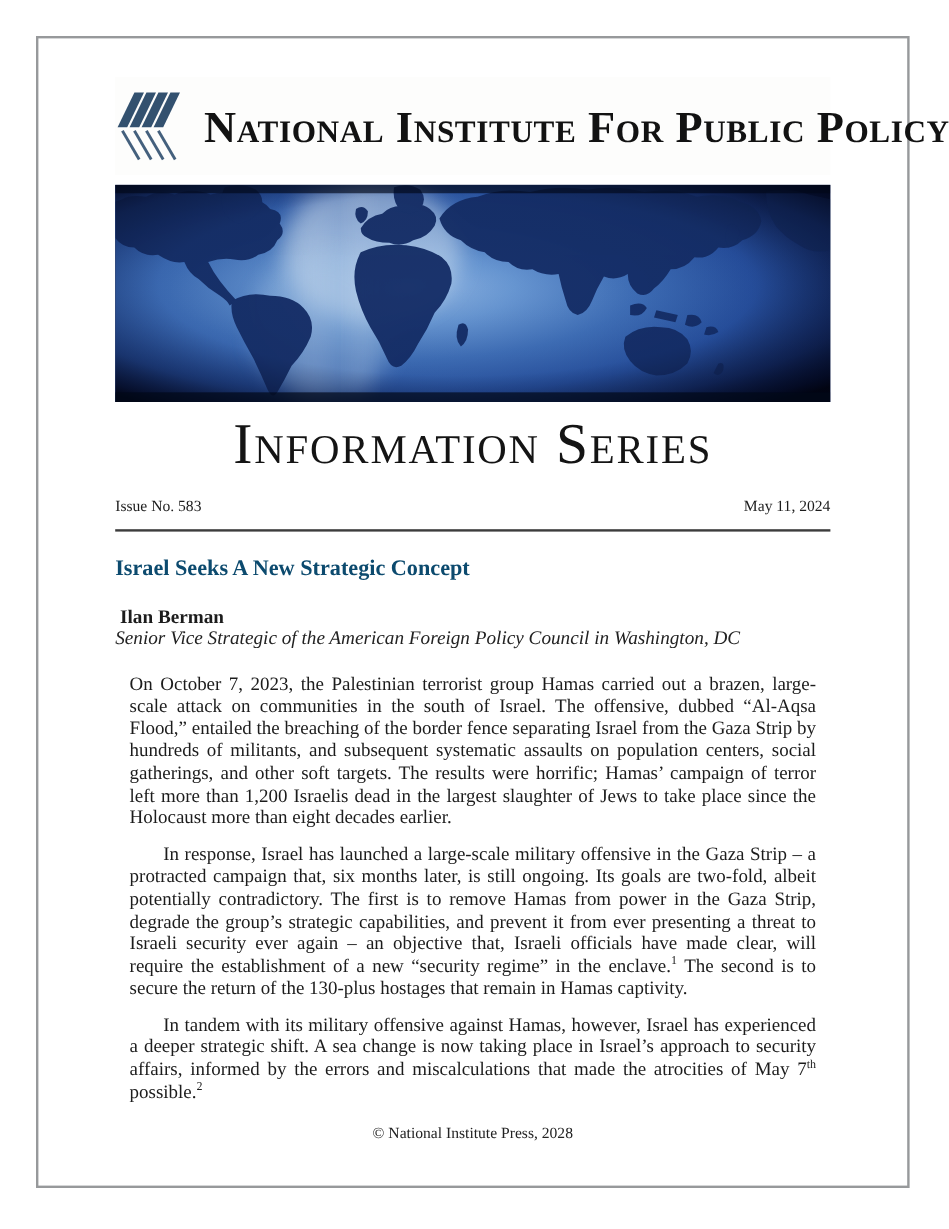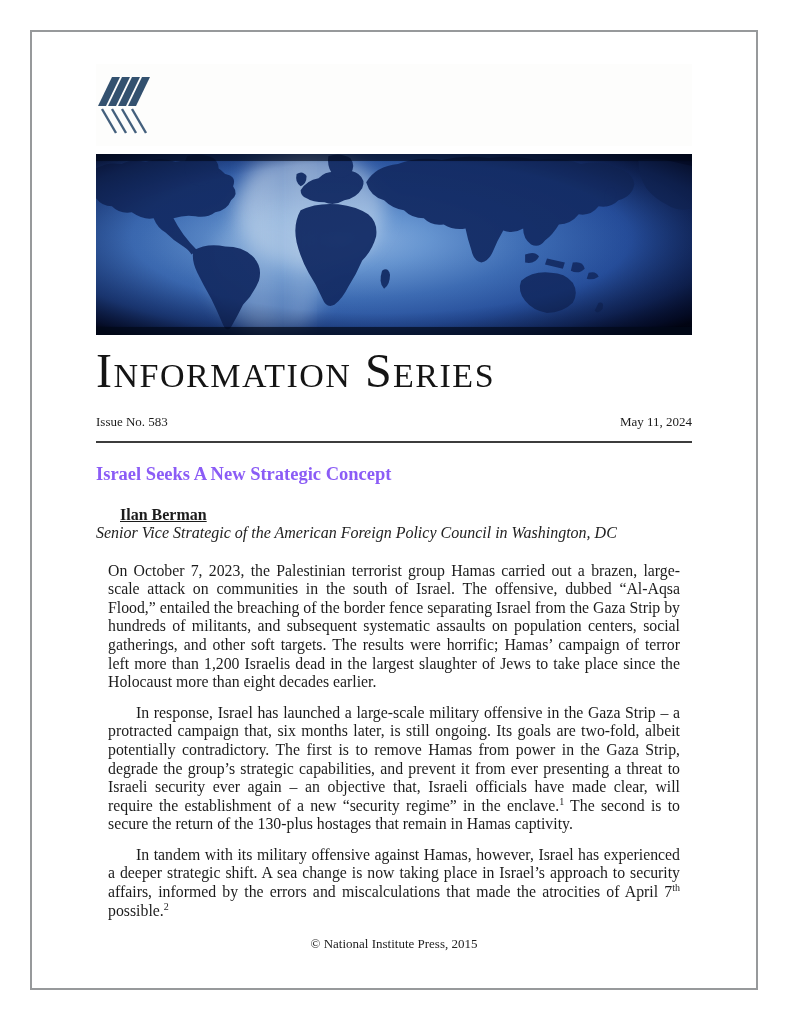--- a/index.html
+++ b/index.html
@@ -45,21 +45,21 @@
   }
   .map-banner{
     margin:8px 64px 0 64px;
     height:181px;
     background:#0a1a45;
     overflow:hidden;
   }
   .map-banner svg{display:block;width:100%;height:100%;}
   .series-title{
     margin:10px 64px 0 64px;
-    text-align:left;
+    text-align:center;
     font-size:48px;
     font-weight:500;
     font-variant:small-caps;
     letter-spacing:1.5px;
     color:#141414;
     line-height:1.1;
   }
   .issue-row{
     margin:16px 64px 0 64px;
     display:flex;
@@ -69,28 +69,27 @@
   .rule{
     margin:11px 64px 0 64px;
     border:none;
     border-top:2px solid #3c3c3c;
     height:0;
   }
   .article-title{
     margin:21px 64px 0 64px;
     font-size:18.5px;
     font-weight:700;
-    color:#8b5cf6;
+    color:#0c4a6e;
   }
   .author{
-    margin:21px 64px 0 88px;
+    margin:21px 64px 0 68px;
     font-size:16px;
     font-weight:700;
     line-height:1.15;
-    text-decoration:underline;
   }
   .affiliation{
     margin:0 64px;
     font-size:16px;
     font-style:italic;
     line-height:1.15;
     color:#222;
   }
   .article-body{
     margin:19px 64px 0 64px;
@@ -128,20 +127,21 @@
           <polygon points="22,32 30,32 44,3 36,3"></polygon>
           <polygon points="32,32 40,32 54,3 46,3"></polygon>
         </g>
         <g stroke="#44607D" stroke-width="2.4" fill="none">
           <line x1="6" y1="35" x2="20" y2="59"></line>
           <line x1="16" y1="35" x2="30" y2="59"></line>
           <line x1="26" y1="35" x2="40" y2="59"></line>
           <line x1="36" y1="35" x2="50" y2="59"></line>
         </g>
       </svg>
+      <h1 class="org-name">National Institute For Public Policy</h1>
     </header>
 
     <div class="map-banner">
       <svg viewBox="0 0 600 180" preserveAspectRatio="none" xmlns="http://www.w3.org/2000/svg" aria-hidden="true">
         <defs>
           <radialGradient id="ocean" cx="40%" cy="48%" r="72%">
             <stop offset="0%" stop-color="#8fb4e0"></stop>
             <stop offset="22%" stop-color="#6796d2"></stop>
             <stop offset="45%" stop-color="#3f6fb8"></stop>
             <stop offset="68%" stop-color="#27509f"></stop>
@@ -213,21 +213,21 @@
     <hr class="rule">
 
     <h3 class="article-title">Israel Seeks A New Strategic Concept</h3>
 
     <p class="author">Ilan Berman</p>
     <p class="affiliation">Senior Vice Strategic of the American Foreign Policy Council in Washington, DC</p>
 
     <div class="article-body" id="article-body">
         <p><span>On October 7, 2023, the Palestinian terrorist group Hamas carried out a brazen, large-scale attack on communities in the south of Israel. The offensive, dubbed “Al-Aqsa Flood,” entailed the breaching of the border fence separating Israel from the Gaza Strip by hundreds of militants, and subsequent systematic assaults on population centers, social gatherings, and other soft targets. The results were horrific; Hamas’ campaign of terror left more than 1,200 Israelis dead in the largest slaughter of Jews to take place since the Holocaust more than eight decades earlier.</span></p>
         <p class="indent"><span>In response, Israel has launched a large-scale military offensive in the Gaza Strip – a protracted campaign that, six months later, is still ongoing. Its goals are two-fold, albeit potentially contradictory. The first is to remove Hamas from power in the Gaza Strip, degrade the group’s strategic capabilities, and prevent it from ever presenting a threat to Israeli security ever again – an objective that, Israeli officials have made clear, will require the establishment of a new “security regime” in the enclave.</span><sup>1</sup><span> The second is to secure the return of the 130-plus hostages that remain in Hamas captivity.</span></p>
-        <p class="indent"><span>In tandem with its military offensive against Hamas, however, Israel has experienced a deeper strategic shift. A sea change is now taking place in Israel’s approach to security affairs, informed by the errors and miscalculations that made the atrocities of April 7</span><sup>th</sup><span> possible.</span><sup>2</sup></p>
+        <p class="indent"><span>In tandem with its military offensive against Hamas, however, Israel has experienced a deeper strategic shift. A sea change is now taking place in Israel’s approach to security affairs, informed by the errors and miscalculations that made the atrocities of May 7</span><sup>th</sup><span> possible.</span><sup>2</sup></p>
       </div>
 
     <footer class="page-footer">
-      <span>© National Institute Press, 2015</span>
+      <span>© National Institute Press, 2028</span>
     </footer>
 
   </div>
 </div>
 
 </body></html>

